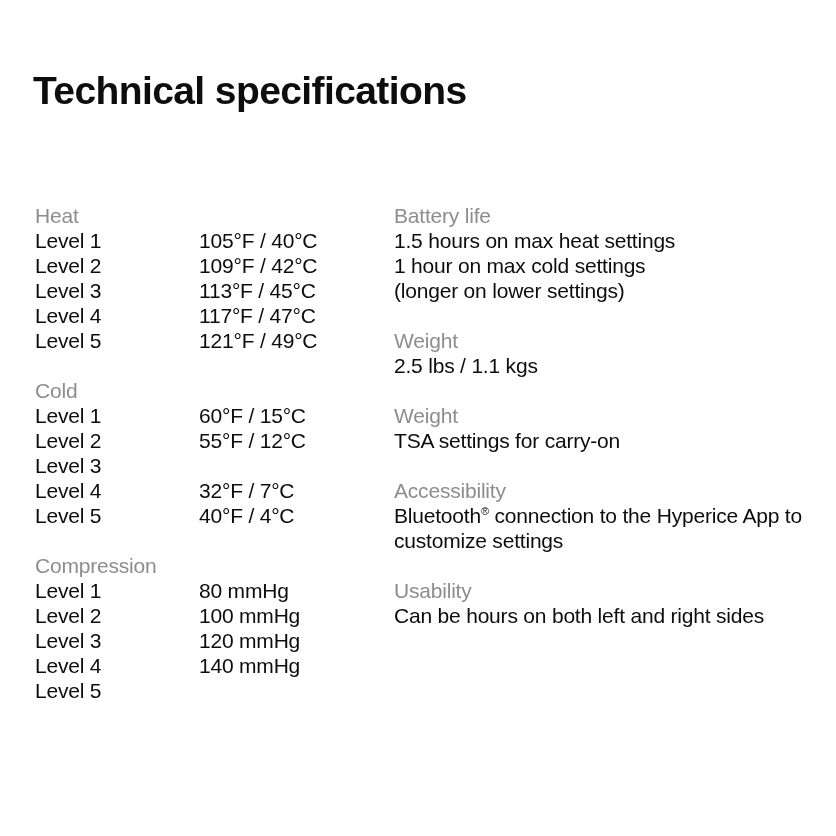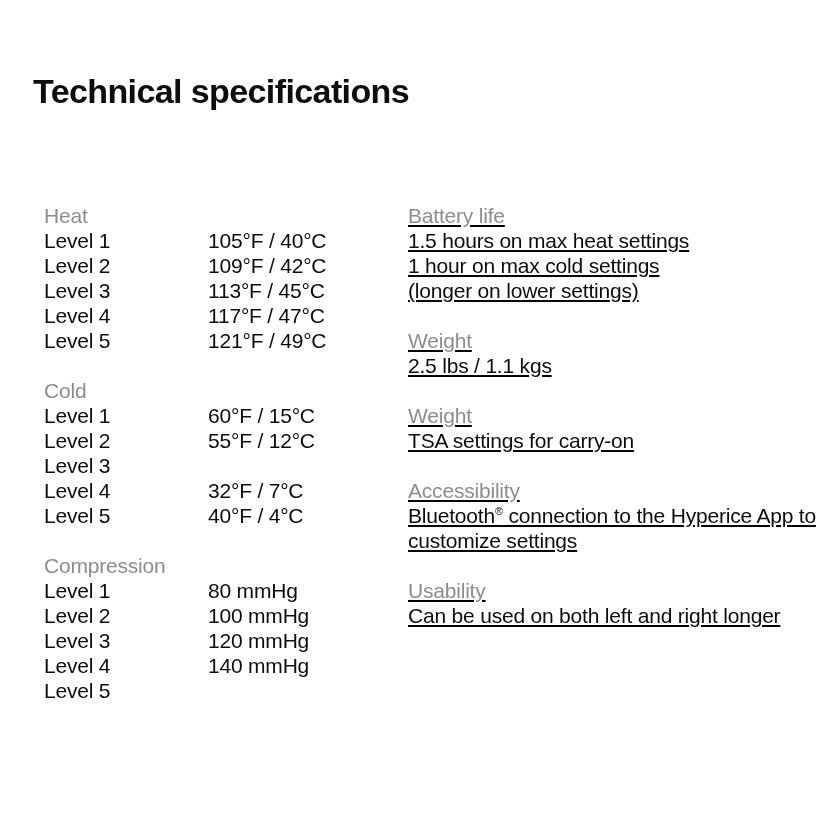--- a/index.html
+++ b/index.html
@@ -13,39 +13,38 @@
     width: 836px;
     height: 836px;
     background: #ffffff;
     overflow: hidden;
   }
   .title {
     position: absolute;
     left: 33px;
     top: 70px;
     margin: 0;
-    font-size: 34px;
+    font-size: 39px;
     line-height: 42px;
     font-weight: 700;
     letter-spacing: -0.6px;
     color: #0d0d0d;
     white-space: nowrap;
   }
   .col {
     position: absolute;
     top: 203px;
   }
   .col-left {
-    left: 44px;
+    left: 35px;
     width: 335px;
   }
   .col-right {
-    left: 408px;
+    left: 394px;
     width: 424px;
-    text-decoration: underline;
   }
   .spec-section { margin: 0 0 25px 0; }
   .spec-heading {
     font-size: 21px;
     line-height: 25px;
     color: #8d8d8d;
     letter-spacing: -0.2px;
   }
   .spec-row {
     display: flex;
@@ -193,17 +192,17 @@
   <section class="spec-section">
     <div class="spec-heading">Accessibility</div>
     <div class="spec-lines">
   <div class="spec-line">Bluetooth<sup class="reg">®</sup> connection to the Hyperice App to customize settings</div>
 </div>
   </section>
 
   <section class="spec-section">
     <div class="spec-heading">Usability</div>
     <div class="spec-lines">
-  <div class="spec-line">Can be used on both left and right longer</div>
+  <div class="spec-line">Can be hours on both left and right sides</div>
 </div>
   </section>
 </div>
 </div>
 
 </body></html>

